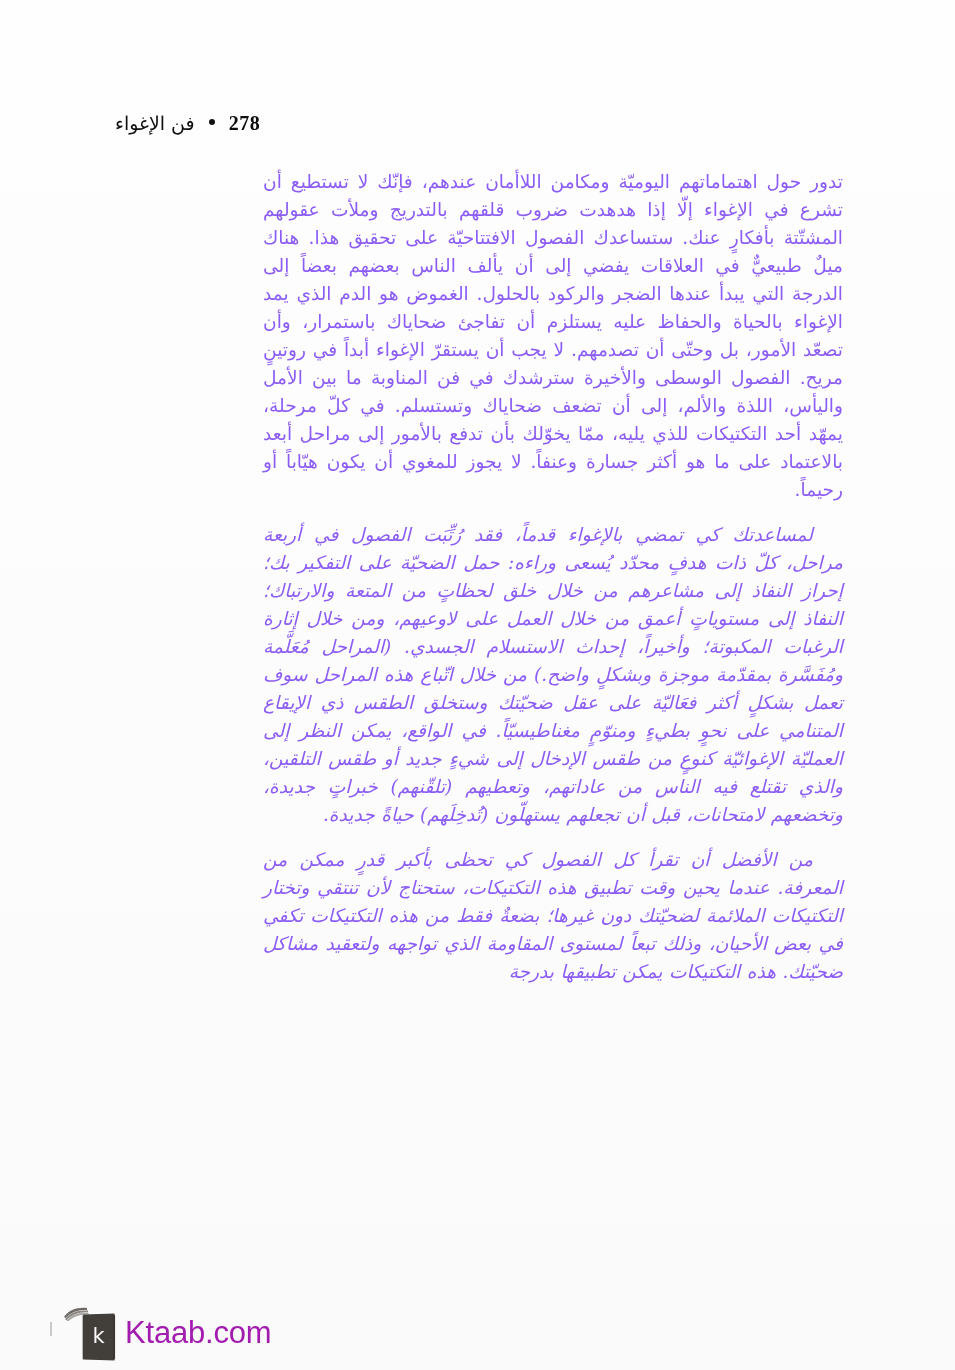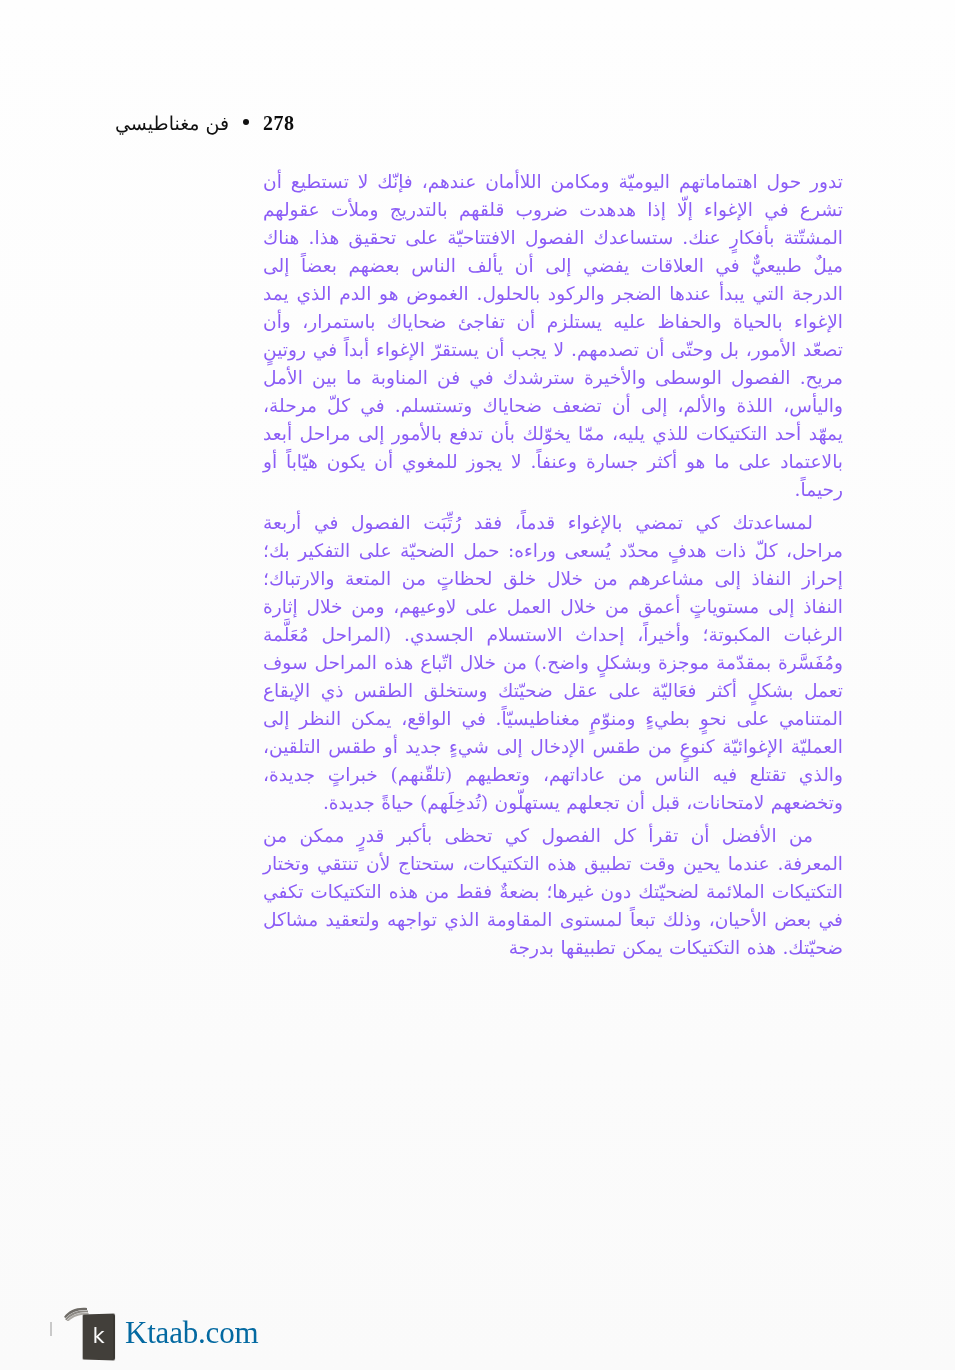--- a/index.html
+++ b/index.html
@@ -86,21 +86,22 @@
     text-align: justify;
     text-justify: inter-word;
     word-spacing: 0.5px;
     letter-spacing: 0px;
     -webkit-font-smoothing: antialiased;
   }
   p.para.indent {
     text-indent: 30px;
   }
   p.para + p.para {
-    margin-top: 5px;
+    margin-top: 17px;
+    font-style: italic;
   }
   p.para:last-child {
     text-align: justify;
   }
 
   
   p.para::after {
     content: "";
     display: inline-block;
     width: 100%;
@@ -162,23 +163,23 @@
     justify-content: center;
     color: #ffffff;
     font-family: "DejaVu Sans", "Liberation Sans", sans-serif;
     font-size: 21px;
     font-weight: 400;
     line-height: 1;
     padding-bottom: 2px;
     box-sizing: border-box;
   }
   .wm-text {
-    font-family: Liberation Serif, serif;
+    font-family: Liberation Sans, sans-serif;
     font-size: 31px;
-    color: #0369a1;
+    color: #a21caf;
     letter-spacing: -0.2px;
     line-height: 1;
     position: relative;
     top: 1px;
   }
 
   
   .paper-tint {
     position: absolute;
     inset: 0;
@@ -191,21 +192,21 @@
 <body>
 
 <div class="page">
 
   <div class="paper-tint"></div>
 
   <div class="running-head">
     <div class="running-head-inner">
       <span class="rh-page">278</span>
       <span class="rh-dot"></span>
-      <span class="rh-title">فن مغناطيسي</span>
+      <span class="rh-title">فن الإغواء</span>
     </div>
   </div>
 
   <div class="body-text">
     <p class="para no-stretch">تدور حول اهتماماتهم اليوميّة ومكامن اللاأمان عندهم، فإنّك لا تستطيع أن تشرع في الإغواء إلّا إذا هدهدت ضروب قلقهم بالتدريج وملأت عقولهم المشتّتة بأفكارٍ عنك. ستساعدك الفصول الافتتاحيّة على تحقيق هذا. هناك ميلٌ طبيعيٌّ في العلاقات يفضي إلى أن يألف الناس بعضهم بعضاً إلى الدرجة التي يبدأ عندها الضجر والركود بالحلول. الغموض هو الدم الذي يمد الإغواء بالحياة والحفاظ عليه يستلزم أن تفاجئ ضحاياك باستمرار، وأن تصعّد الأمور، بل وحتّى أن تصدمهم. لا يجب أن يستقرّ الإغواء أبداً في روتينٍ مريح. الفصول الوسطى والأخيرة سترشدك في فن المناوبة ما بين الأمل واليأس، اللذة والألم، إلى أن تضعف ضحاياك وتستسلم. في كلّ مرحلة، يمهّد أحد التكتيكات للذي يليه، ممّا يخوّلك بأن تدفع بالأمور إلى مراحل أبعد بالاعتماد على ما هو أكثر جسارة وعنفاً. لا يجوز للمغوي أن يكون هيّاباً أو رحيماً.</p>
     <p class="para indent no-stretch">لمساعدتك كي تمضي بالإغواء قدماً، فقد رُتِّبَت الفصول في أربعة مراحل، كلّ ذات هدفٍ محدّد يُسعى وراءه: حمل الضحيّة على التفكير بك؛ إحراز النفاذ إلى مشاعرهم من خلال خلق لحظاتٍ من المتعة والارتباك؛ النفاذ إلى مستوياتٍ أعمق من خلال العمل على لاوعيهم، ومن خلال إثارة الرغبات المكبوتة؛ وأخيراً، إحداث الاستسلام الجسدي. (المراحل مُعَلَّمة ومُفَسَّرة بمقدّمة موجزة وبشكلٍ واضح.) من خلال اتّباع هذه المراحل سوف تعمل بشكلٍ أكثر فعَاليّة على عقل ضحيّتك وستخلق الطقس ذي الإيقاع المتنامي على نحوٍ بطيءٍ ومنوّمٍ مغناطيسيّاً. في الواقع، يمكن النظر إلى العمليّة الإغوائيّة كنوعٍ من طقس الإدخال إلى شيءٍ جديد أو طقس التلقين، والذي تقتلع فيه الناس من عاداتهم، وتعطيهم (تلقّنهم) خبراتٍ جديدة، وتخضعهم لامتحانات، قبل أن تجعلهم يستهلّون (تُدخِلَهم) حياةً جديدة.</p>
     <p class="para indent no-stretch">من الأفضل أن تقرأ كل الفصول كي تحظى بأكبر قدرٍ ممكن من المعرفة. عندما يحين وقت تطبيق هذه التكتيكات، ستحتاج لأن تنتقي وتختار التكتيكات الملائمة لضحيّتك دون غيرها؛ بضعةٌ فقط من هذه التكتيكات تكفي في بعض الأحيان، وذلك تبعاً لمستوى المقاومة الذي تواجهه ولتعقيد مشاكل ضحيّتك. هذه التكتيكات يمكن تطبيقها بدرجة</p>
   </div>
 
   <div class="watermark">

